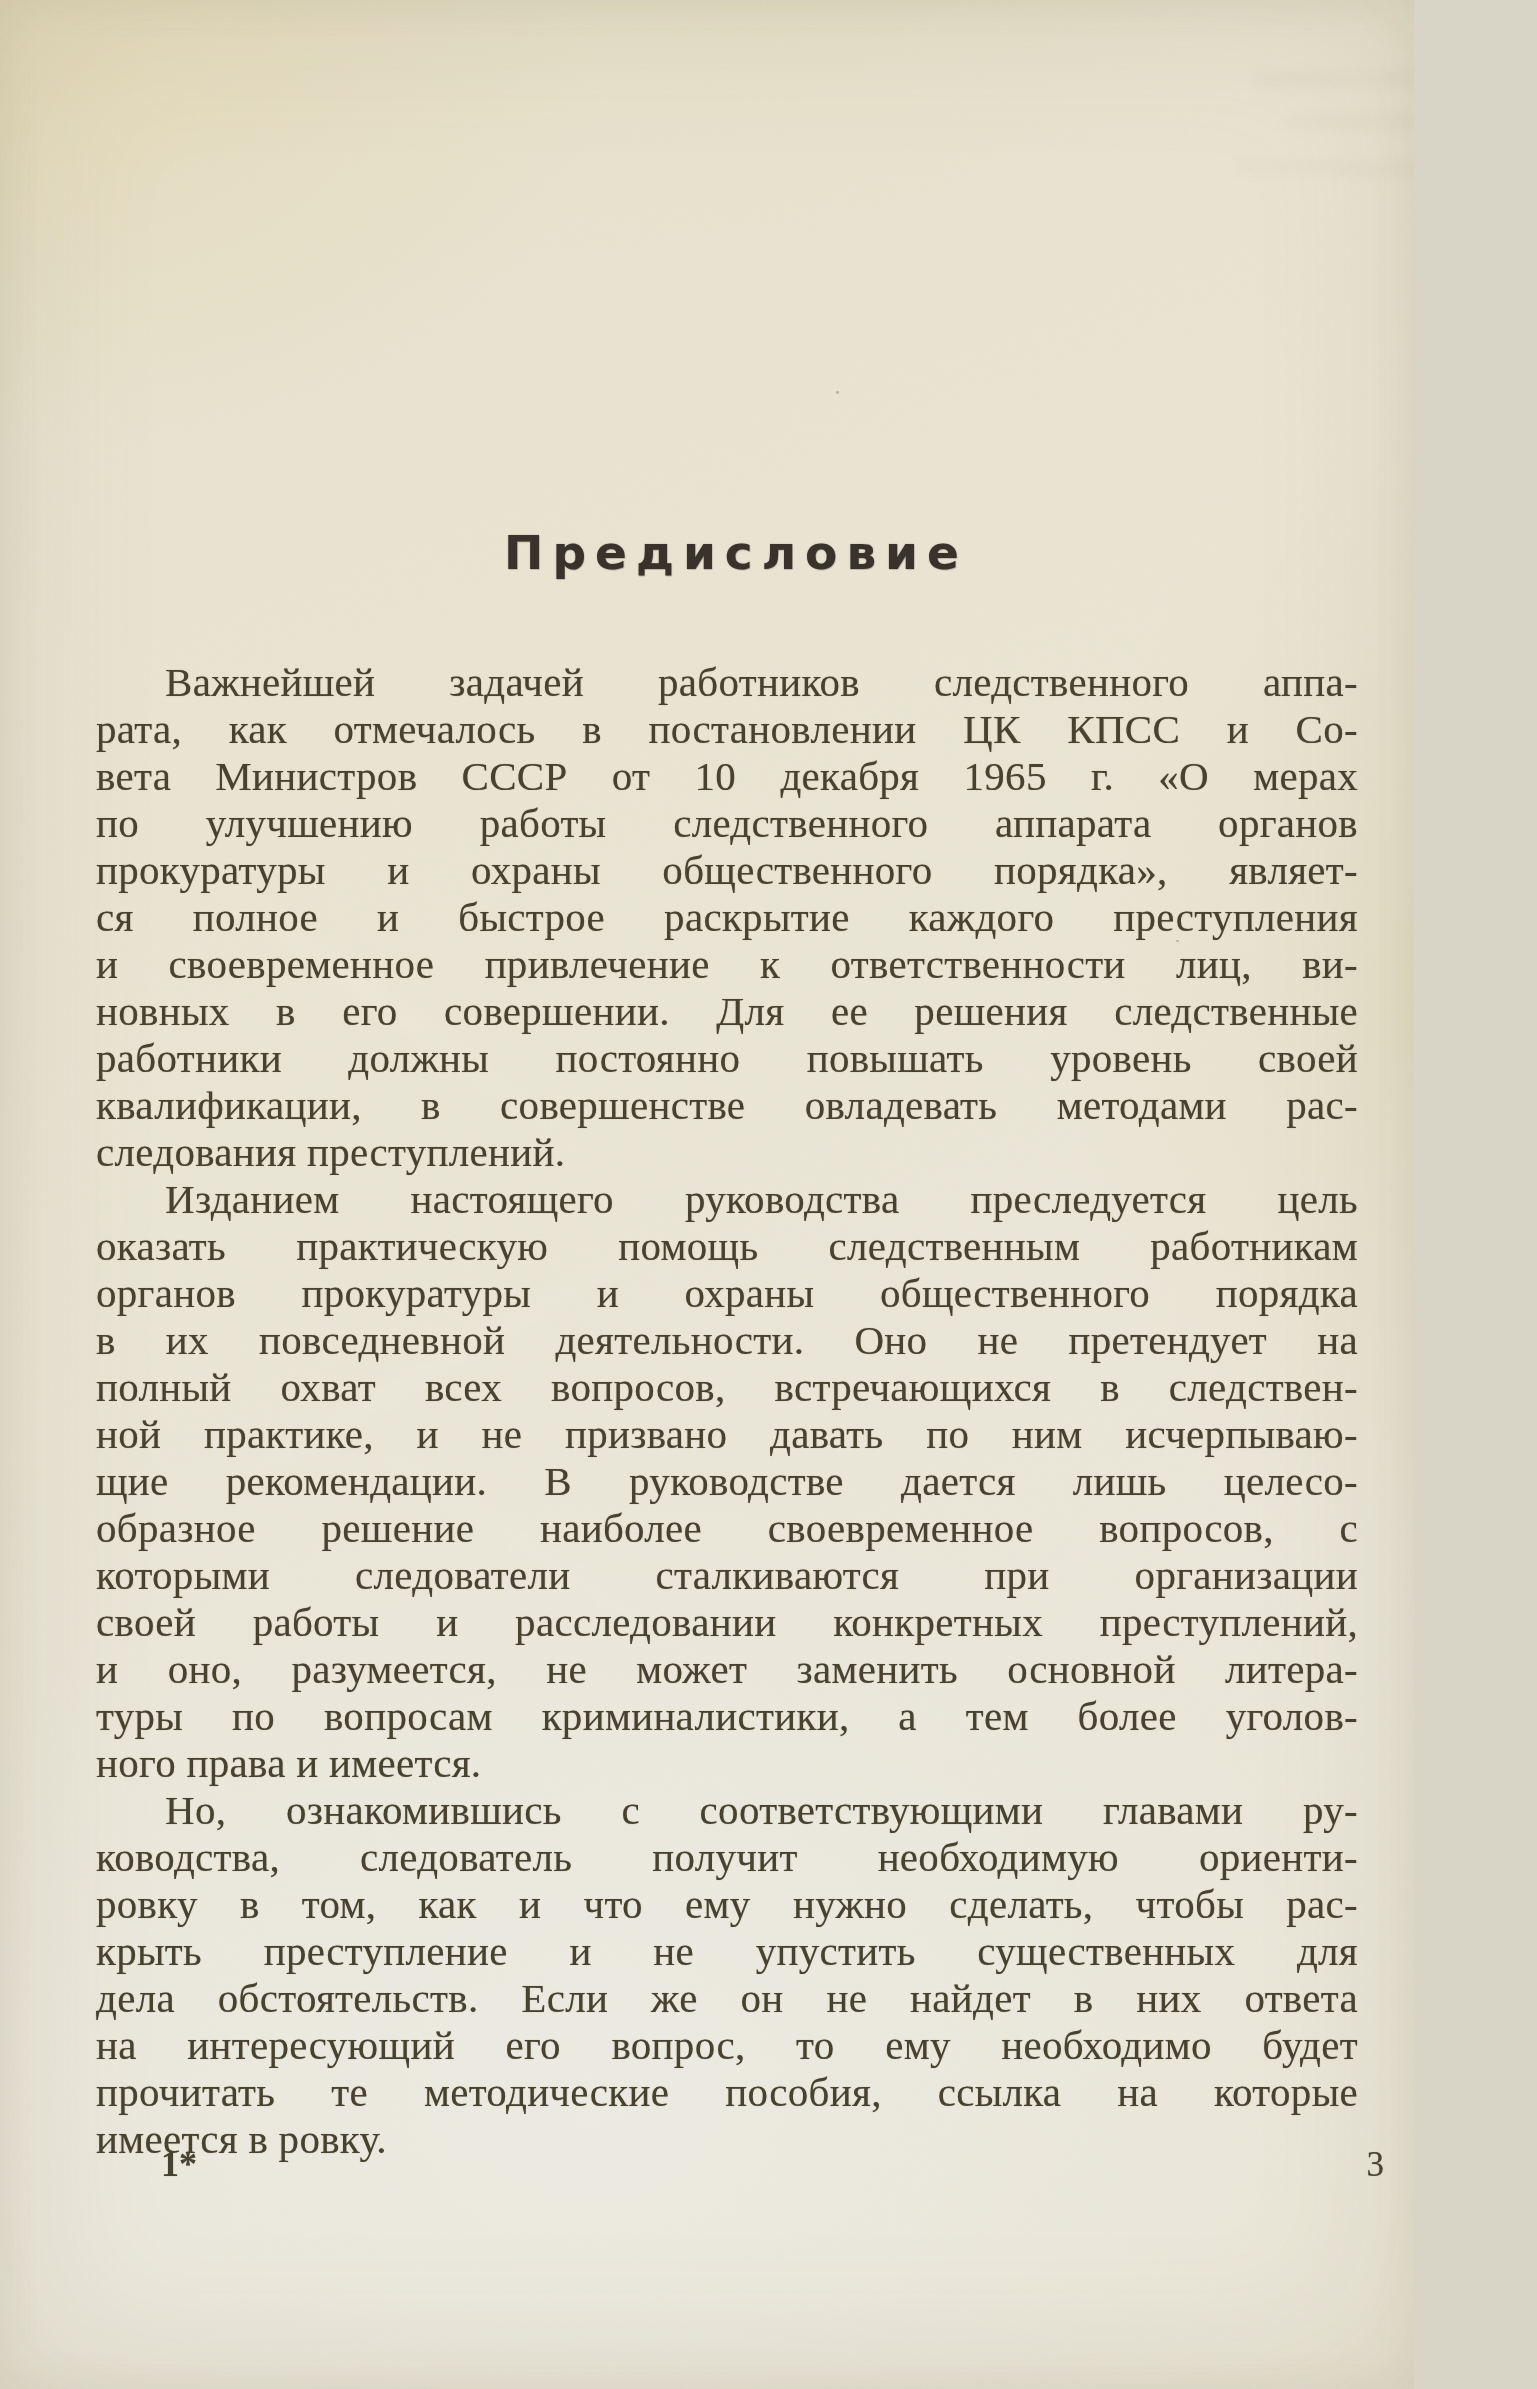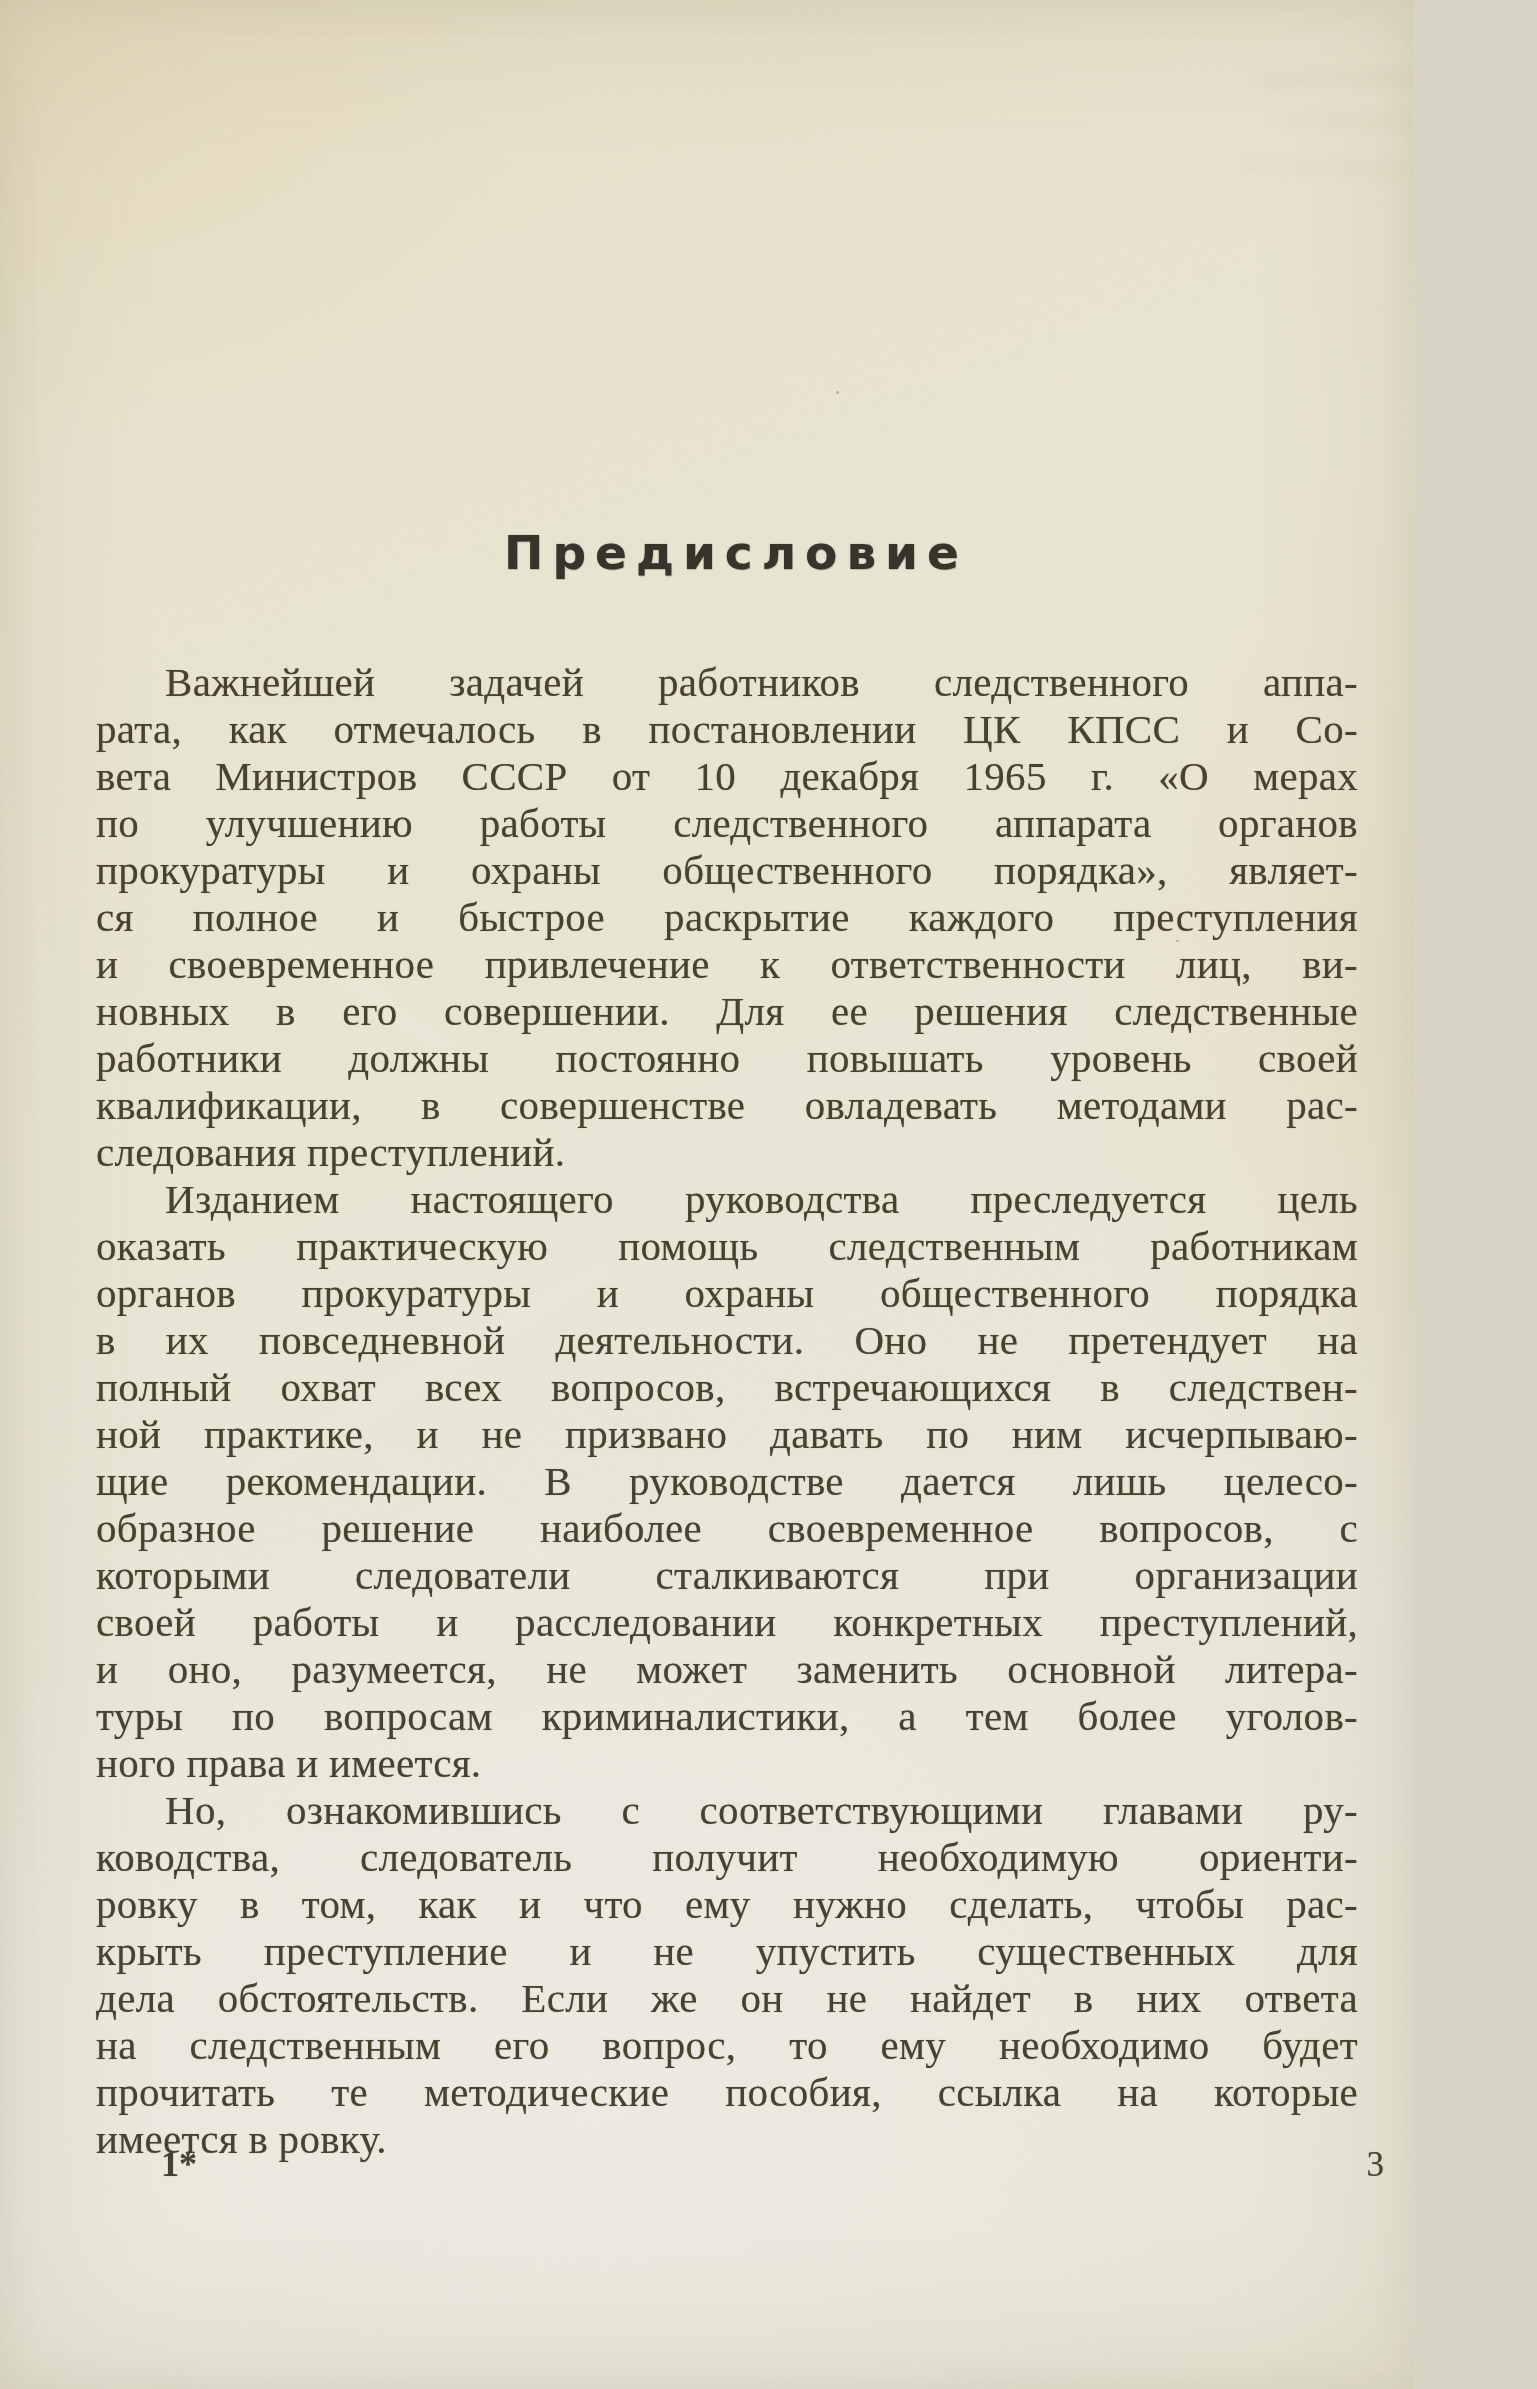--- a/index.html
+++ b/index.html
@@ -133,21 +133,21 @@
       <div class="line">которыми следователи сталкиваются при организации</div>
       <div class="line">своей работы и расследовании конкретных преступлений,</div>
       <div class="line">и оно, разумеется, не может заменить основной литера-</div>
       <div class="line">туры по вопросам криминалистики, а тем более уголов-</div>
       <div class="line plast">ного права и имеется.</div>
       <div class="line first">Но, ознакомившись с соответствующими главами ру-</div>
       <div class="line">ководства, следователь получит необходимую ориенти-</div>
       <div class="line">ровку в том, как и что ему нужно сделать, чтобы рас-</div>
       <div class="line">крыть преступление и не упустить существенных для</div>
       <div class="line">дела обстоятельств. Если же он не найдет в них ответа</div>
-      <div class="line">на следственным его вопрос, то ему необходимо будет</div>
+      <div class="line">на интересующий его вопрос, то ему необходимо будет</div>
       <div class="line">прочитать те методические пособия, ссылка на которые</div>
       <div class="line plast">имеется в ровку.</div>
     </div>
 
   <div class="footer">
     <span class="sig">1*</span>
     <span class="pagenum">3</span>
   </div>
 
   <svg class="noise" xmlns="http://www.w3.org/2000/svg" width="1537" height="2389" viewBox="0 0 2405 3738">

